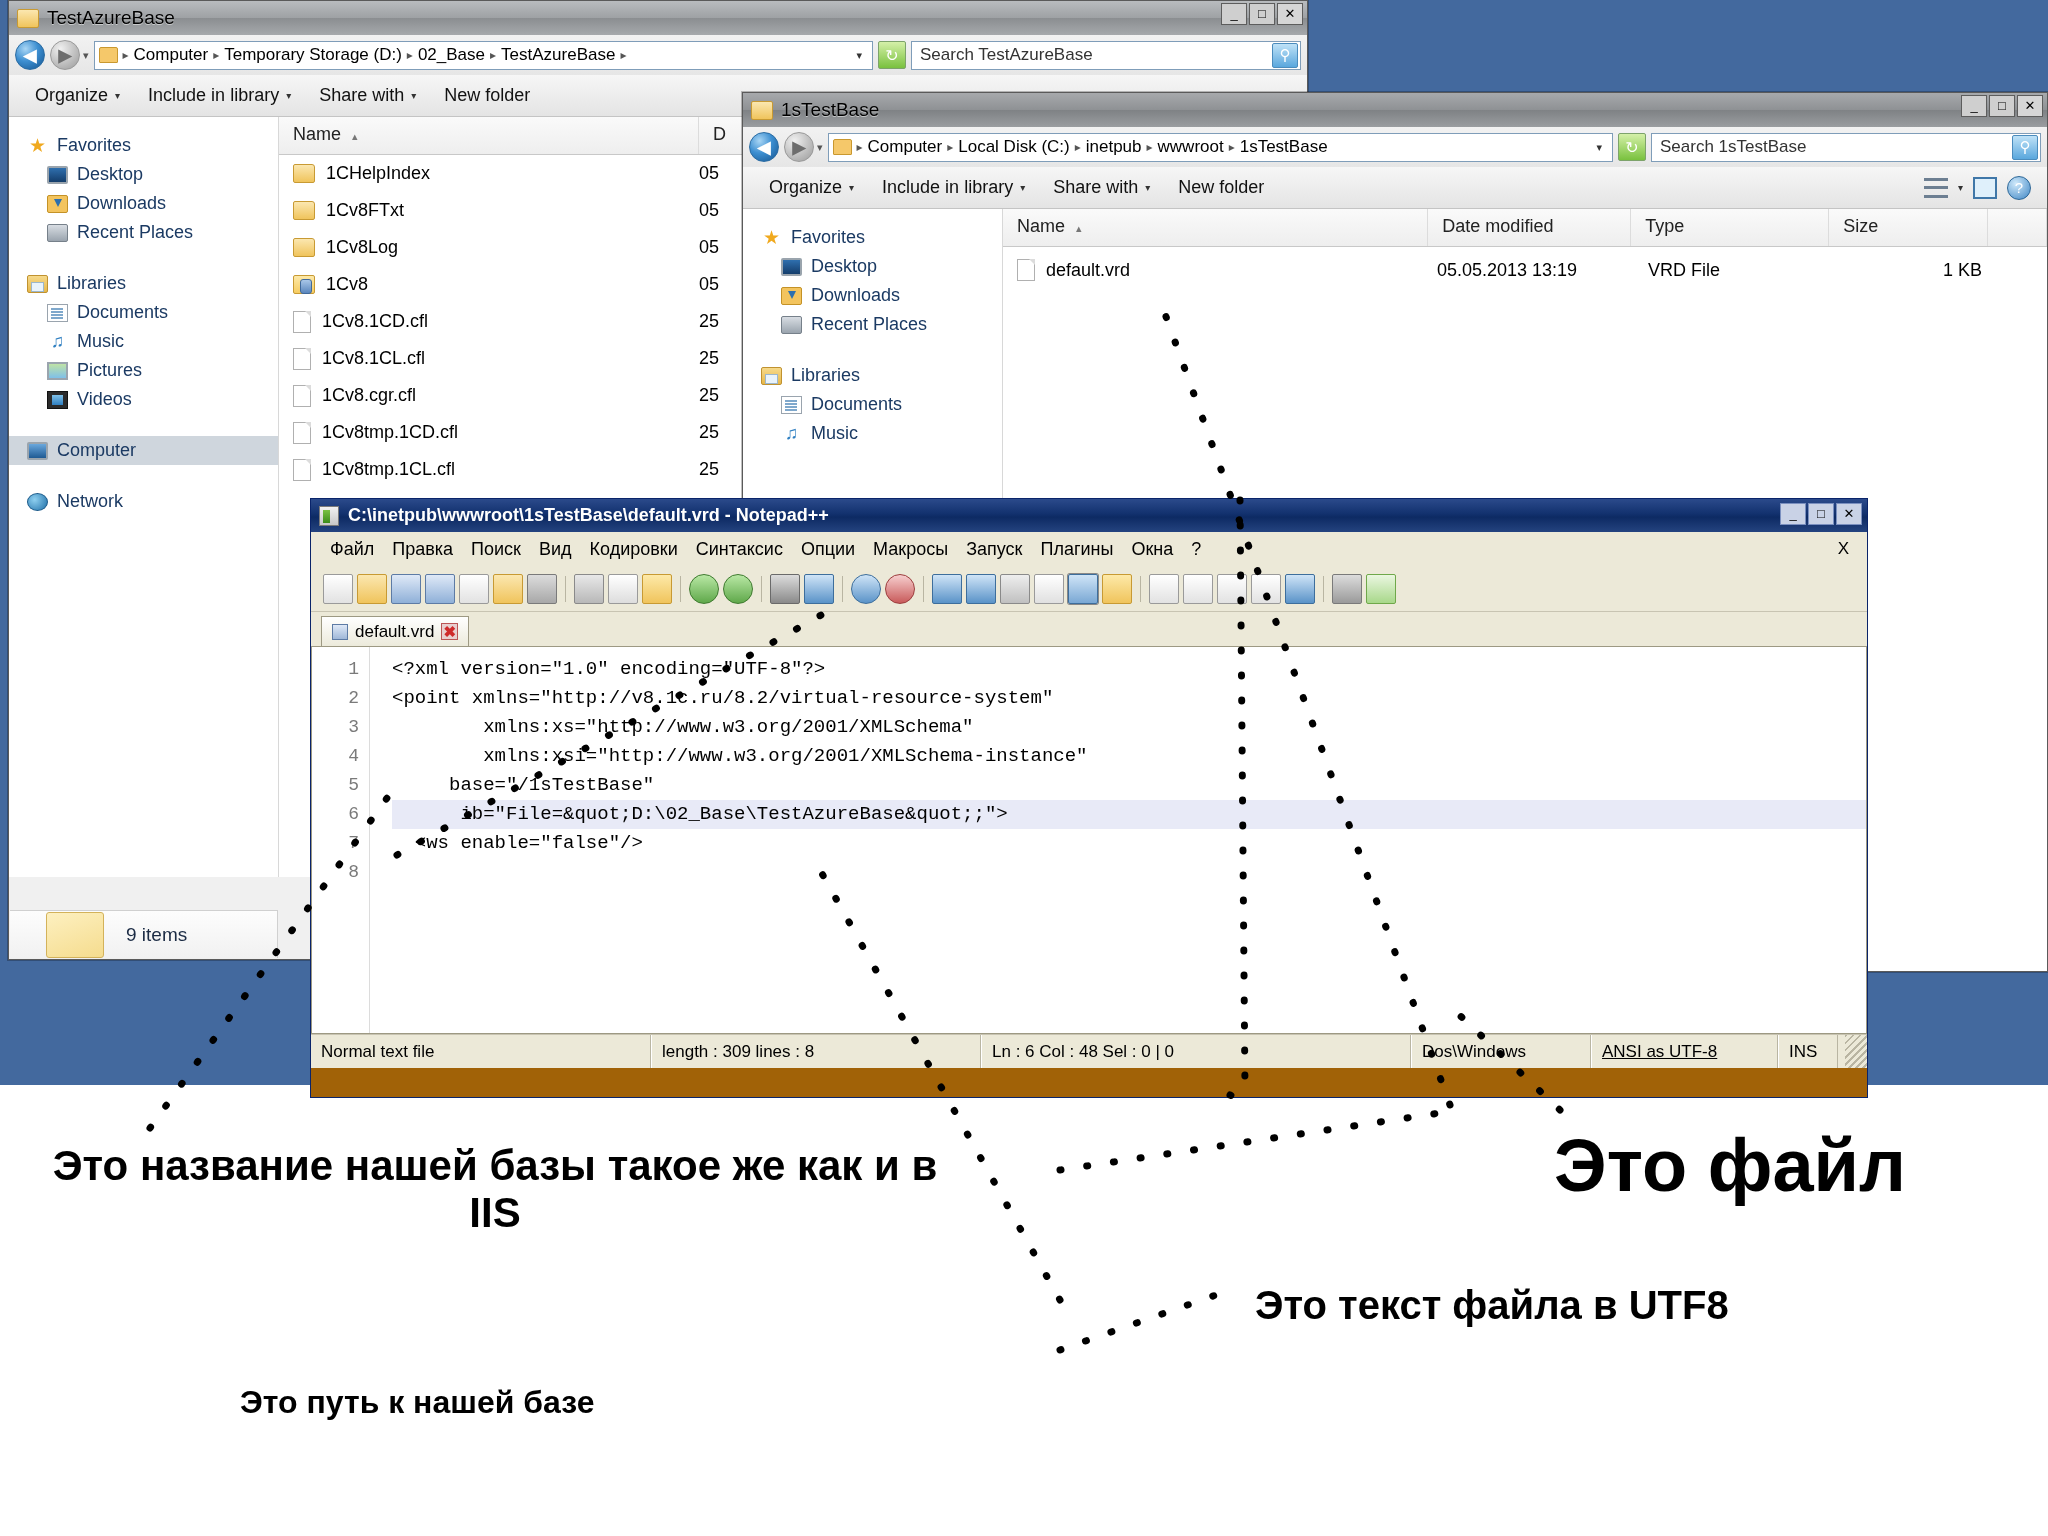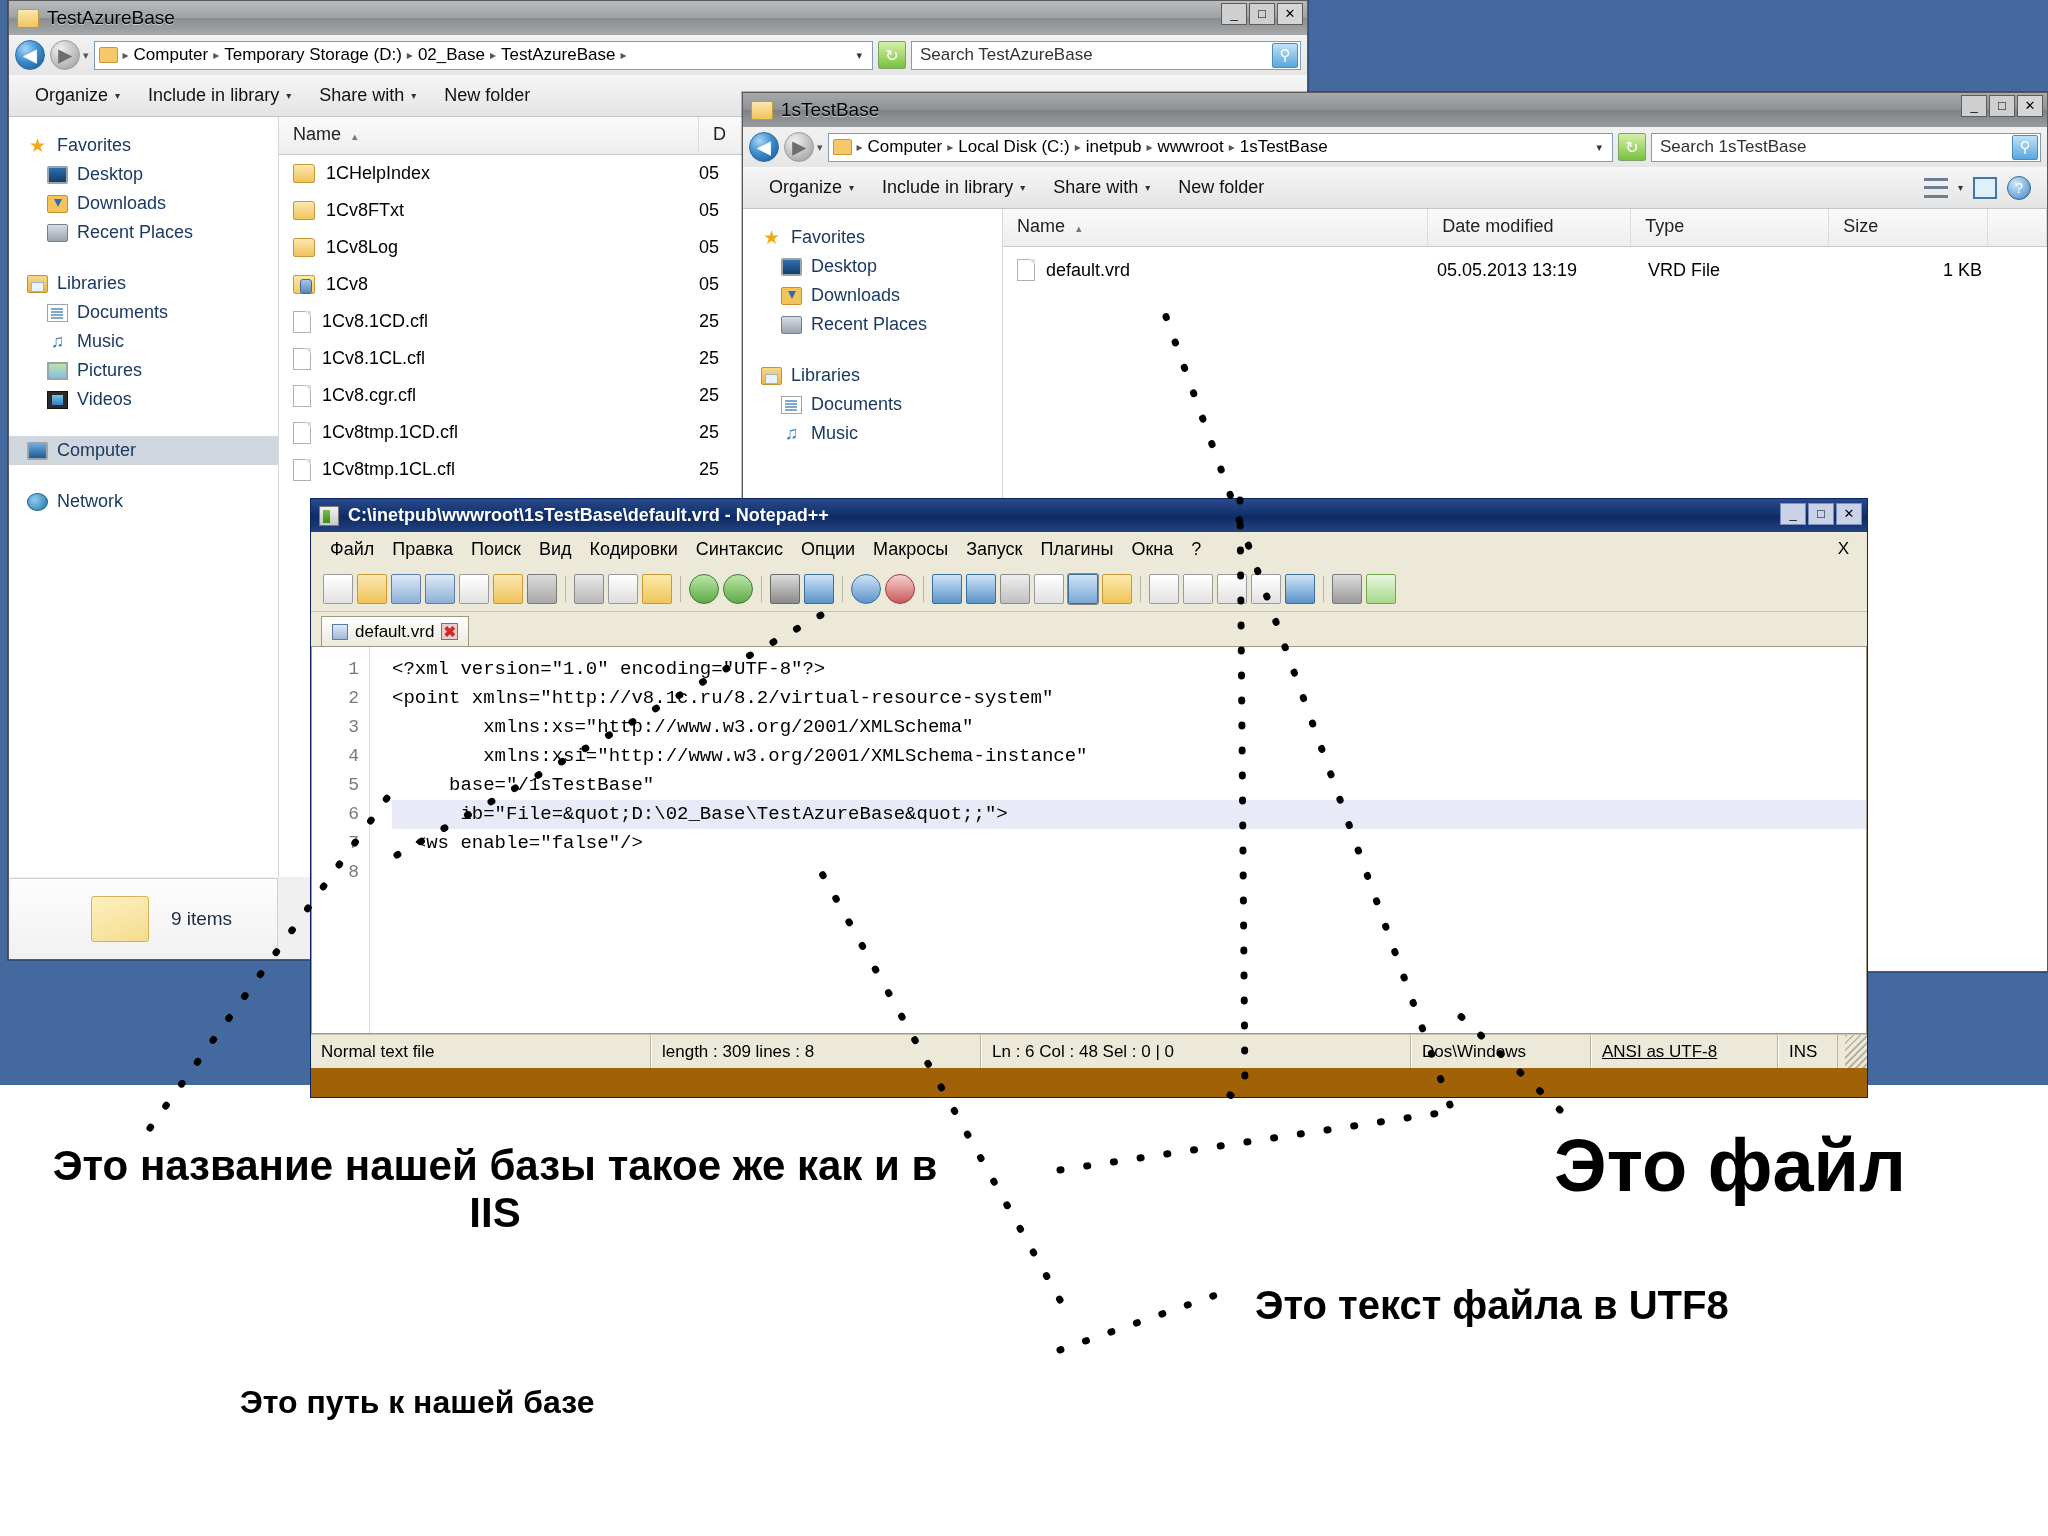--- a/index.html
+++ b/index.html
@@ -125,23 +125,23 @@
     background:linear-gradient(180deg,#fbe7b0,#f0c45c);
     border:1px solid #c89a33;border-radius:2px 3px 2px 2px;}
   .fico-db{ width:22px;height:19px;flex:none;
     background:linear-gradient(180deg,#fde9a8,#f6cc61);border:1px solid #c89a33;border-radius:2px;position:relative;}
   .fico-db:after{content:"";position:absolute;left:6px;top:3px;width:10px;height:13px;
     background:linear-gradient(180deg,#a9c7e8,#5a86bd);border:1px solid #40699b;border-radius:3px;}
   .fico-file{ width:18px;height:22px;flex:none;background:#fff;border:1px solid #b0b0b0;position:relative;}
   .fico-file:after{content:"";position:absolute;right:-1px;top:-1px;border-left:6px solid transparent;border-top:6px solid #dcdcdc;}
 
   
-  .status-bar{ height:80px; border-top:1px solid #d0d0d0;
+  .status-bar{ height:48px; border-top:1px solid #d0d0d0;
                background:linear-gradient(180deg,#fdfdfd,#f1f1f1);
-               display:flex; align-items:center; padding-left:36px; gap:22px;justify-content:center;}
+               display:flex; align-items:center; padding-left:36px; gap:22px;}
   .status-folder{ width:58px;height:46px;
     background:linear-gradient(160deg,#fdf0c0,#f5dc8e);
     border:1px solid #d3b25a; border-radius:3px;}
   .status-text{ font-size:19px; color:#1b2b44;}
 
   
   #npp{ position:absolute; background:#a16207; border:1px solid #0a246a; }
   .npp-title{ height:33px; display:flex; align-items:center; padding:0 4px 0 8px;
     background:linear-gradient(180deg,#2b4a8b 0%, #12316e 45%, #0d2a63 55%, #24437f 100%); position:relative;}
   .npp-title-ico{ width:20px;height:20px;background:linear-gradient(180deg,#f1f1f1,#c8c8c8);

